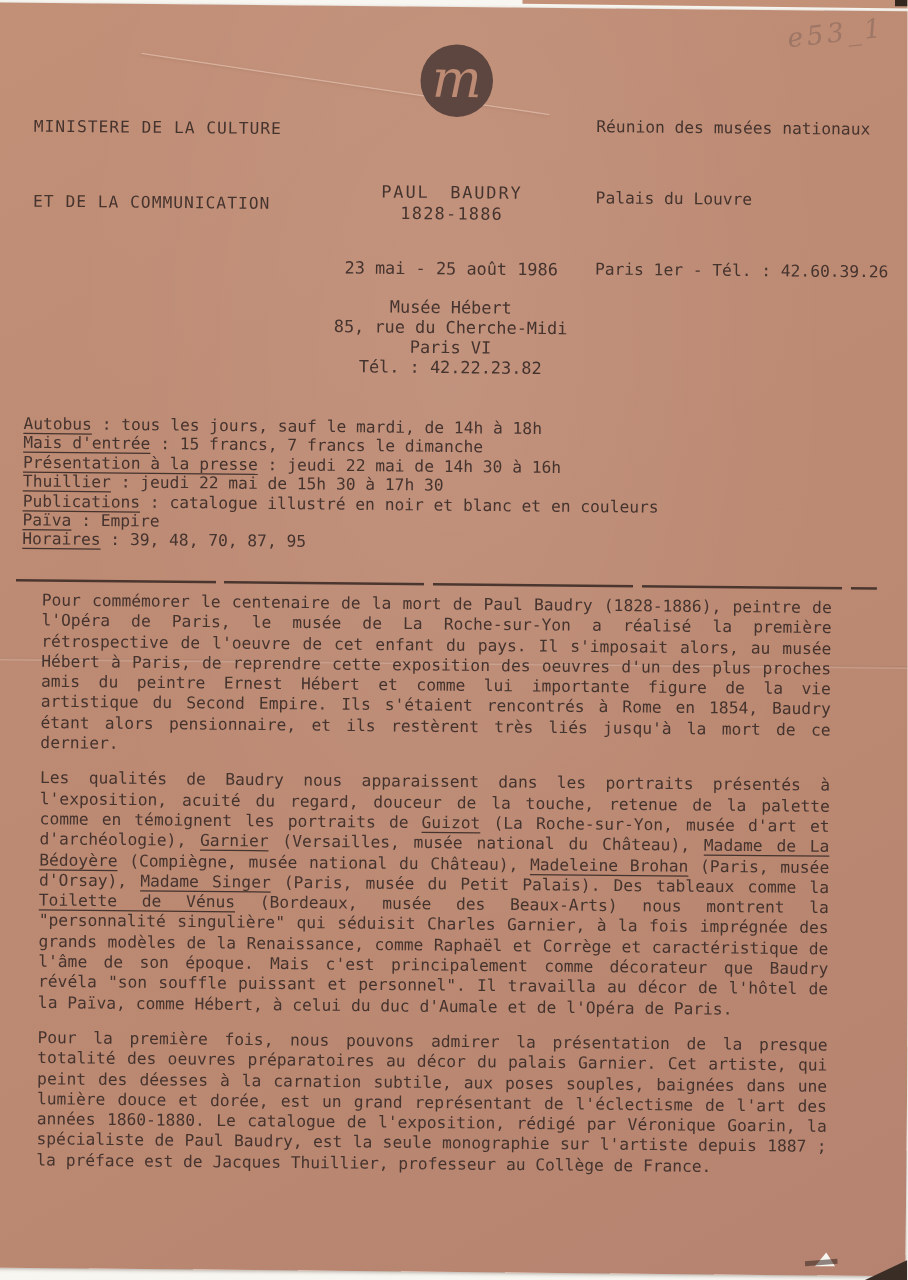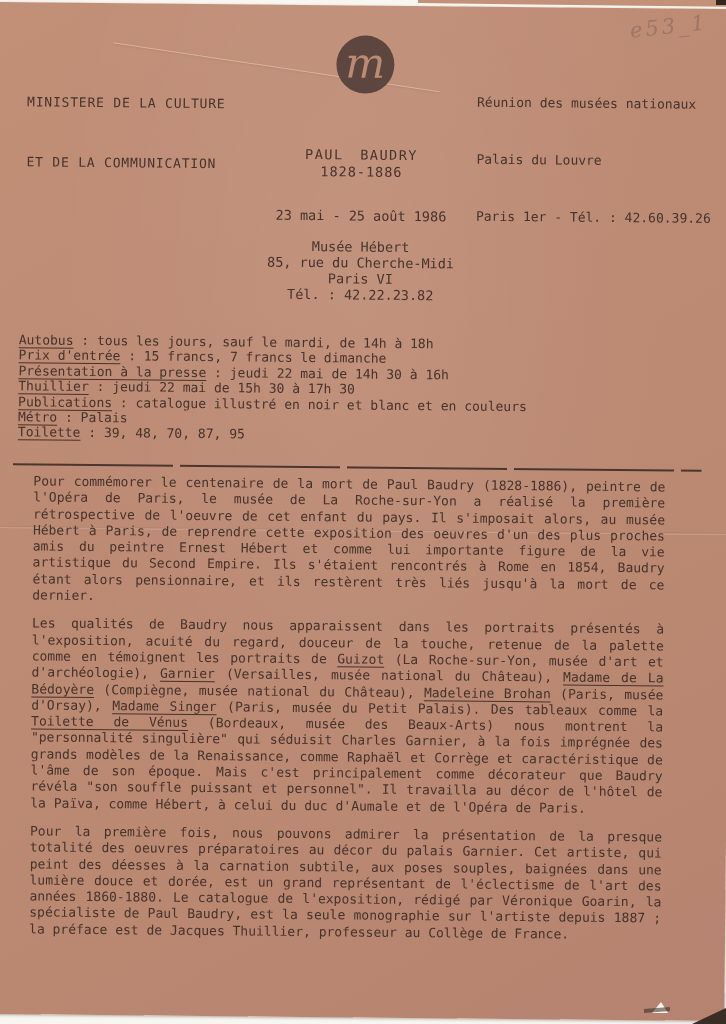--- a/index.html
+++ b/index.html
@@ -132,26 +132,26 @@
   <div class="cline t-title">PAUL BAUDRY</div>
   <div class="cline t-life">1828-1886</div>
   <div class="cline t-dates">23 mai - 25 août 1986</div>
   <div class="cline t-venue">Musée Hébert</div>
   <div class="cline t-addr">85, rue du Cherche-Midi</div>
   <div class="cline t-city">Paris VI</div>
   <div class="cline t-phone">Tél. : 42.22.23.82</div>
 
   <div class="info">
     <div><span class="u">Autobus</span><span> : tous les jours, sauf le mardi, de 14h à 18h</span></div>
-    <div><span class="u">Prix d'entrée</span><span> : 15 francs, 7 francs le dimanche</span></div>
+    <div><span class="u">Mais d'entrée</span><span> : 15 francs, 7 francs le dimanche</span></div>
     <div><span class="u">Présentation à la presse</span><span> : jeudi 22 mai de 14h 30 à 16h</span></div>
     <div><span class="u">Thuillier</span><span> : jeudi 22 mai de 15h 30 à 17h 30</span></div>
     <div><span class="u">Publications</span><span> : catalogue illustré en noir et blanc et en couleurs</span></div>
-    <div><span class="u">Métro</span><span> : Palais</span></div>
-    <div><span class="u">Toilette</span><span> : 39, 48, 70, 87, 95</span></div>
+    <div><span class="u">Païva</span><span> : Empire</span></div>
+    <div><span class="u">Horaires</span><span> : 39, 48, 70, 87, 95</span></div>
   </div>
 
   <div class="divider"></div>
 
   <div class="body">
     <p><span>Pour commémorer le centenaire de la mort de Paul Baudry (1828-1886), peintre de l'Opéra de Paris, le musée de La Roche-sur-Yon a réalisé la première rétrospective de l'oeuvre de cet enfant du pays. Il s'imposait alors, au musée Hébert à Paris, de reprendre cette exposition des oeuvres d'un des plus proches amis du peintre Ernest Hébert et comme lui importante figure de la vie artistique du Second Empire. Ils s'étaient rencontrés à Rome en 1854, Baudry étant alors pensionnaire, et ils restèrent très liés jusqu'à la mort de ce dernier.</span></p>
     <p><span>Les qualités de Baudry nous apparaissent dans les portraits présentés à l'exposition, acuité du regard, douceur de la touche, retenue de la palette comme en témoignent les portraits de </span><span class="u">Guizot</span><span> (La Roche-sur-Yon, musée d'art et d'archéologie), </span><span class="u">Garnier</span><span> (Versailles, musée national du Château), </span><span class="u">Madame de La Bédoyère</span><span> (Compiègne, musée national du Château), </span><span class="u">Madeleine Brohan</span><span> (Paris, musée d'Orsay), </span><span class="u">Madame Singer</span><span> (Paris, musée du Petit Palais). Des tableaux comme la </span><span class="u">Toilette de Vénus</span><span> (Bordeaux, musée des Beaux-Arts) nous montrent la "personnalité singulière" qui séduisit Charles Garnier, à la fois imprégnée des grands modèles de la Renaissance, comme Raphaël et Corrège et caractéristique de l'âme de son époque. Mais c'est principalement comme décorateur que Baudry révéla "son souffle puissant et personnel". Il travailla au décor de l'hôtel de la Païva, comme Hébert, à celui du duc d'Aumale et de l'Opéra de Paris.</span></p>
     <p><span>Pour la première fois, nous pouvons admirer la présentation de la presque totalité des oeuvres préparatoires au décor du palais Garnier. Cet artiste, qui peint des déesses à la carnation subtile, aux poses souples, baignées dans une lumière douce et dorée, est un grand représentant de l'éclectisme de l'art des années 1860-1880. Le catalogue de l'exposition, rédigé par Véronique Goarin, la spécialiste de Paul Baudry, est la seule monographie sur l'artiste depuis 1887 ; la préface est de Jacques Thuillier, professeur au Collège de France.</span></p>
   </div>
 

